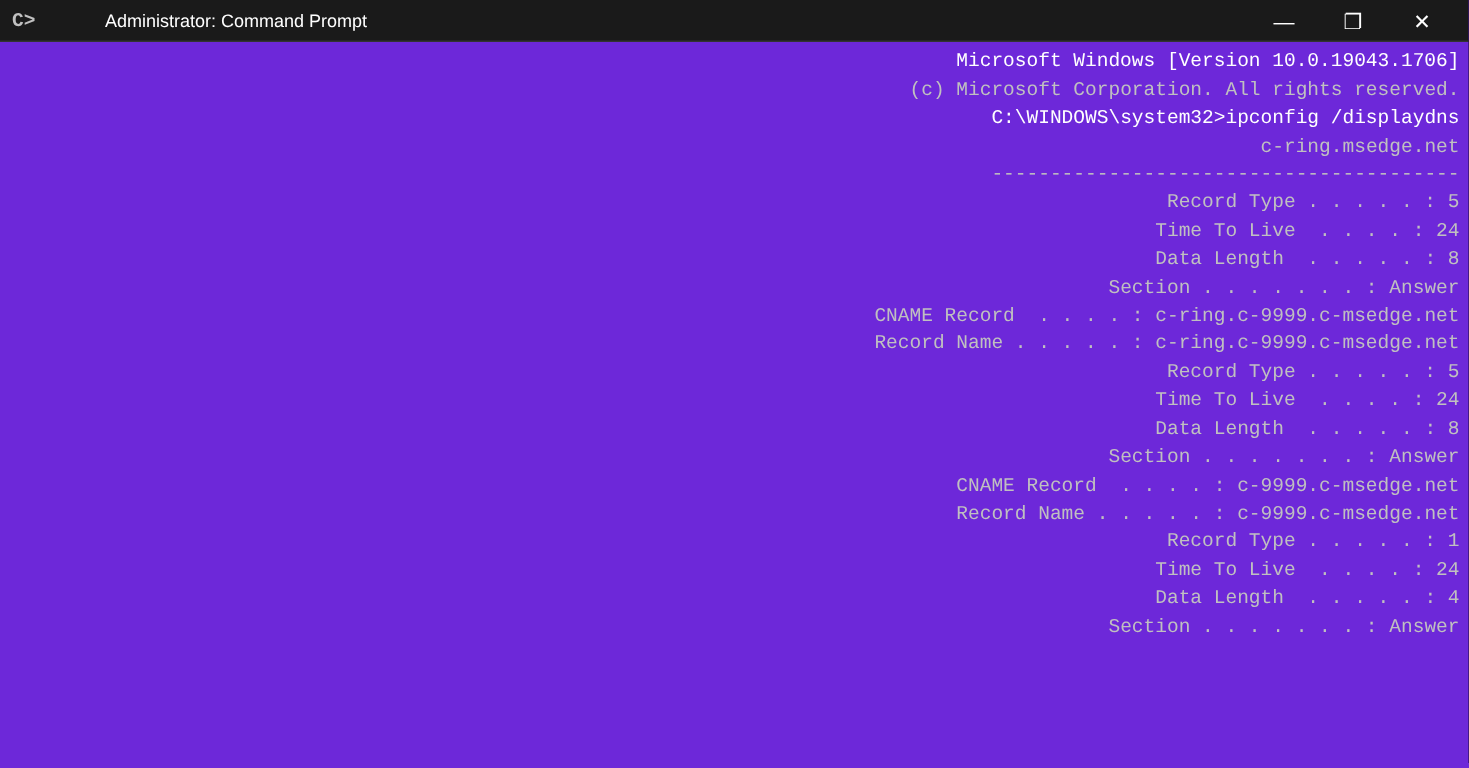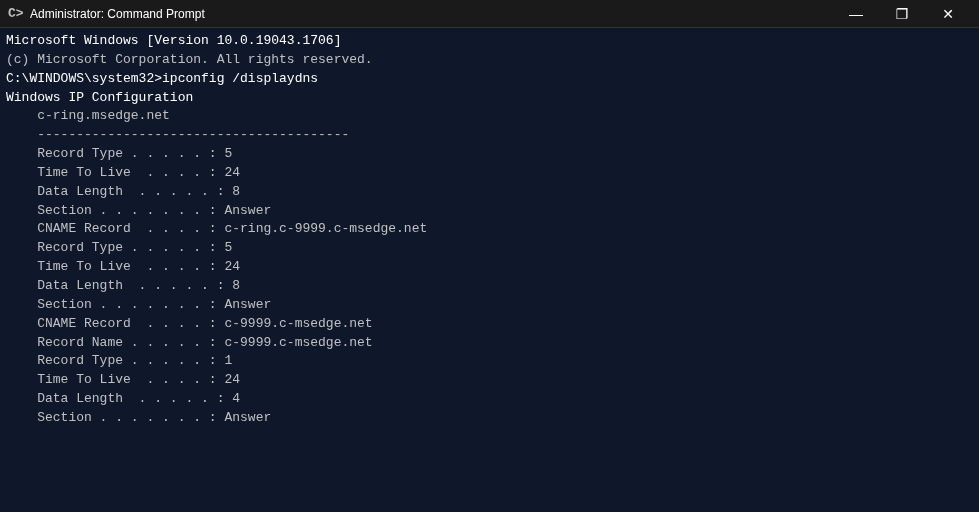--- a/index.html
+++ b/index.html
@@ -31,44 +31,46 @@
       width: 16px;
       height: 16px;
       margin-right: 6px;
       flex-shrink: 0;
     }
     .title-bar-text {
       flex: 1;
       color: #ffffff;
       font-family: 'Segoe UI', Arial, sans-serif;
       font-size: 12px;
+      margin-left: 40px;
     }
     .title-bar-controls {
       display: flex;
       gap: 0;
     }
     .title-btn {
       width: 46px;
       height: 28px;
       background: transparent;
       border: none;
       color: #ffffff;
       font-size: 14px;
       cursor: pointer;
       display: flex;
       align-items: center;
       justify-content: center;
       font-family: 'Segoe UI', Arial, sans-serif;
     }
     .content {
       flex: 1;
-      background: #0f172a;
+      background: #6d28d9;
       padding: 4px 6px;
       overflow: hidden;
       color: #c0c0c0;
+      text-align: right;
     }
     .line {
       line-height: 1.45;
       white-space: pre;
     }
     .line.white { color: #ffffff; }
     .line.gray { color: #c0c0c0; font-family: Liberation Mono, monospace; }
   </style>
 </head>
 <body>
@@ -83,31 +85,31 @@
       <button class="title-btn">❐</button>
       <button class="title-btn close">✕</button>
     </div>
   </div>
   <div class="content" id="terminal-lines">
   <div class="line white">Microsoft Windows [Version 10.0.19043.1706]</div>
       <div class="line gray">(c) Microsoft Corporation. All rights reserved.</div>
       <div class="line gray"></div>
       <div class="line white">C:\WINDOWS\system32&gt;ipconfig /displaydns</div>
       <div class="line gray"></div>
-      <div class="line white">Windows IP Configuration</div>
       <div class="line gray"></div>
       <div class="line gray">    c-ring.msedge.net</div>
       <div class="line gray">    ----------------------------------------</div>
       <div class="line gray">    Record Type . . . . . : 5</div>
       <div class="line gray">    Time To Live  . . . . : 24</div>
       <div class="line gray">    Data Length  . . . . . : 8</div>
       <div class="line gray">    Section . . . . . . . : Answer</div>
       <div class="line gray">    CNAME Record  . . . . : c-ring.c-9999.c-msedge.net</div>
       <div class="line gray"></div>
       <div class="line gray"></div>
+      <div class="line gray">    Record Name . . . . . : c-ring.c-9999.c-msedge.net</div>
       <div class="line gray">    Record Type . . . . . : 5</div>
       <div class="line gray">    Time To Live  . . . . : 24</div>
       <div class="line gray">    Data Length  . . . . . : 8</div>
       <div class="line gray">    Section . . . . . . . : Answer</div>
       <div class="line gray">    CNAME Record  . . . . : c-9999.c-msedge.net</div>
       <div class="line gray"></div>
       <div class="line gray"></div>
       <div class="line gray">    Record Name . . . . . : c-9999.c-msedge.net</div>
       <div class="line gray">    Record Type . . . . . : 1</div>
       <div class="line gray">    Time To Live  . . . . : 24</div>

